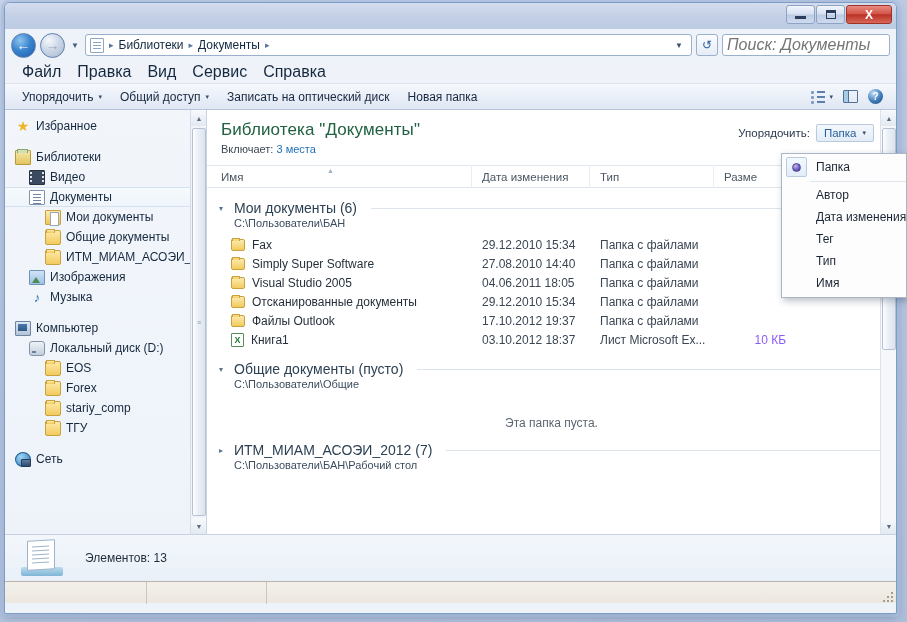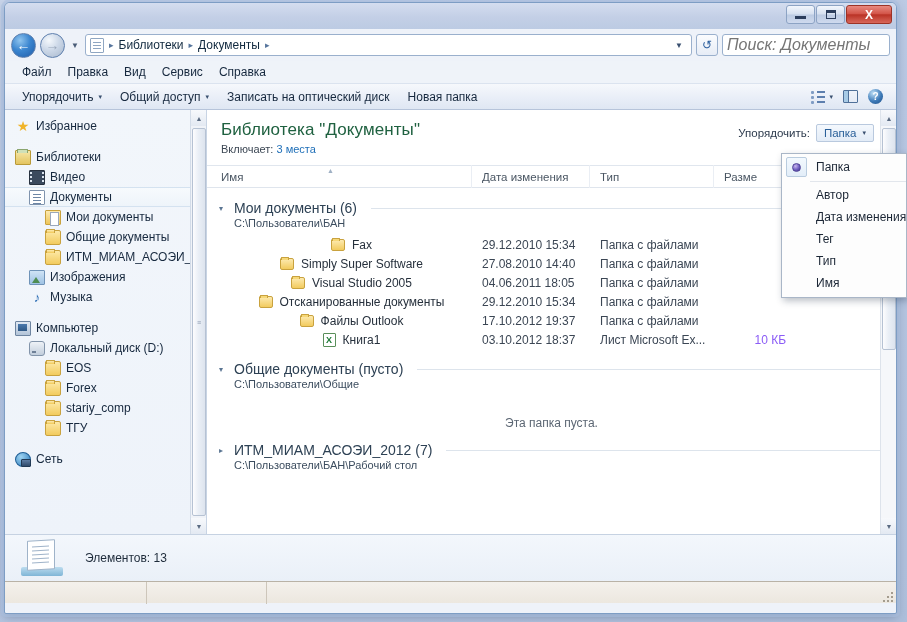--- a/index.html
+++ b/index.html
@@ -91,21 +91,21 @@
     flex:1; border:0; outline:0; font-size:16px; font-style:italic;
     color:#9aa3ae; font-family:"Liberation Sans", sans-serif; background:transparent;
   }
   .mag { width:12px;height:12px;border:1.6px solid #3b6ea8;border-radius:50%;position:relative;}
   .mag::after{content:"";position:absolute;right:-4px;bottom:-3px;width:6px;height:1.6px;
     background:#3b6ea8;transform:rotate(45deg);}
 
   
   .menubar {
     height:22px; display:flex; align-items:center; padding-left:10px; gap:2px;
-    font-size:12px; color:#16283e;
+    font-size:16px; color:#16283e;
     background:#eff3f9;
   }
   .menubar span { padding:2px 7px; cursor:pointer; }
 
   
   .cmdbar {
     height:27px; display:flex; align-items:center; padding:0 8px;
     background:linear-gradient(180deg,#f6f8fc 0%, #eaeff8 50%, #dfe7f3 100%);
     border-top:1px solid #dbe3ef; border-bottom:1px solid #b6c4da;
     font-size:12px; color:#16283e;
@@ -230,21 +230,21 @@
   .grouphdr { margin-top:12px; padding-left:12px; }
   .grouprow { display:flex; align-items:center; gap:6px; }
   .gtri { font-size:8px; color:#5b7693; cursor:pointer; width:9px; }
   .gtitle { font-size:14px; color:#2d4154; white-space:nowrap; }
   .gline { flex:1; height:1px; background:#dde4ec; margin:0 12px 0 8px; }
   .gpath { font-size:11px; color:#3c4d5f; padding-left:15px; margin-top:1px; }
 
   .rows { margin-top:6px; }
   .row { display:flex; height:19px; align-items:center; font-size:12px; color:#26303c; cursor:pointer; }
   .cell { display:flex; align-items:center; overflow:hidden; white-space:nowrap; }
-  .cell.c-name{width:265px; padding-left:24px; gap:7px;justify-content:center;}
+  .cell.c-name{width:265px; padding-left:24px; gap:7px;}
   .cell.c-date{width:118px; padding-left:10px; color:#3b4654;}
   .cell.c-type{width:124px; padding-left:10px; color:#3b4654;}
   .cell.c-size{width:90px; padding-left:10px; color:#8b5cf6; justify-content:flex-end; padding-right:18px;}
 
   .ico-xls{width:13px;height:14px;flex:0 0 13px;background:#fff;border:1px solid #5a8f5a;position:relative;border-radius:1px;}
   .ico-xls::after{content:"X";position:absolute;inset:0;color:#1c7a35;font-size:9px;font-weight:bold;
     display:flex;align-items:center;justify-content:center;}
   .ico-fold-sm{width:14px;height:12px;flex:0 0 14px;position:relative;
     background:linear-gradient(180deg,#fdeab0,#f2cb5e);border:1px solid #c9a23e;border-radius:1px 2px 2px 2px;}
   .ico-fold-sm::before{content:"";position:absolute;left:0;top:-2px;width:6px;height:2px;

